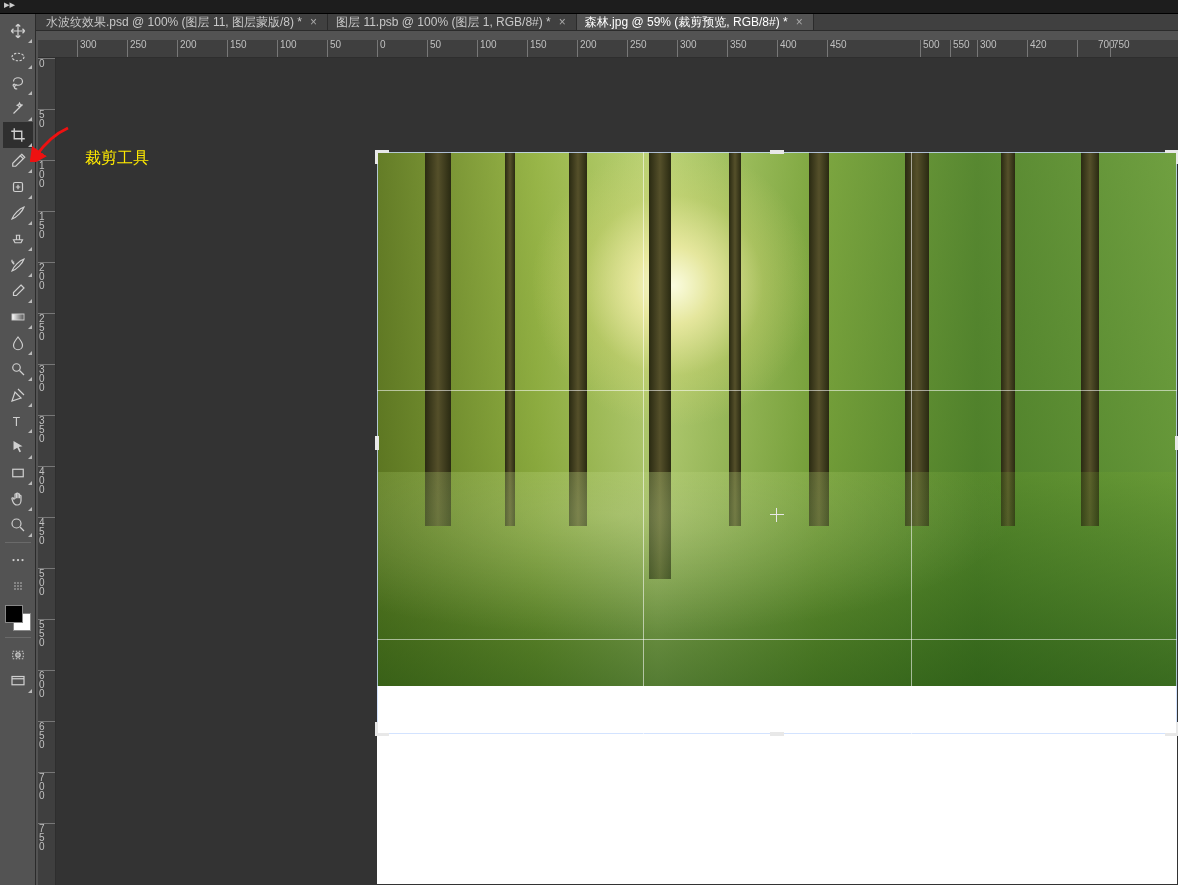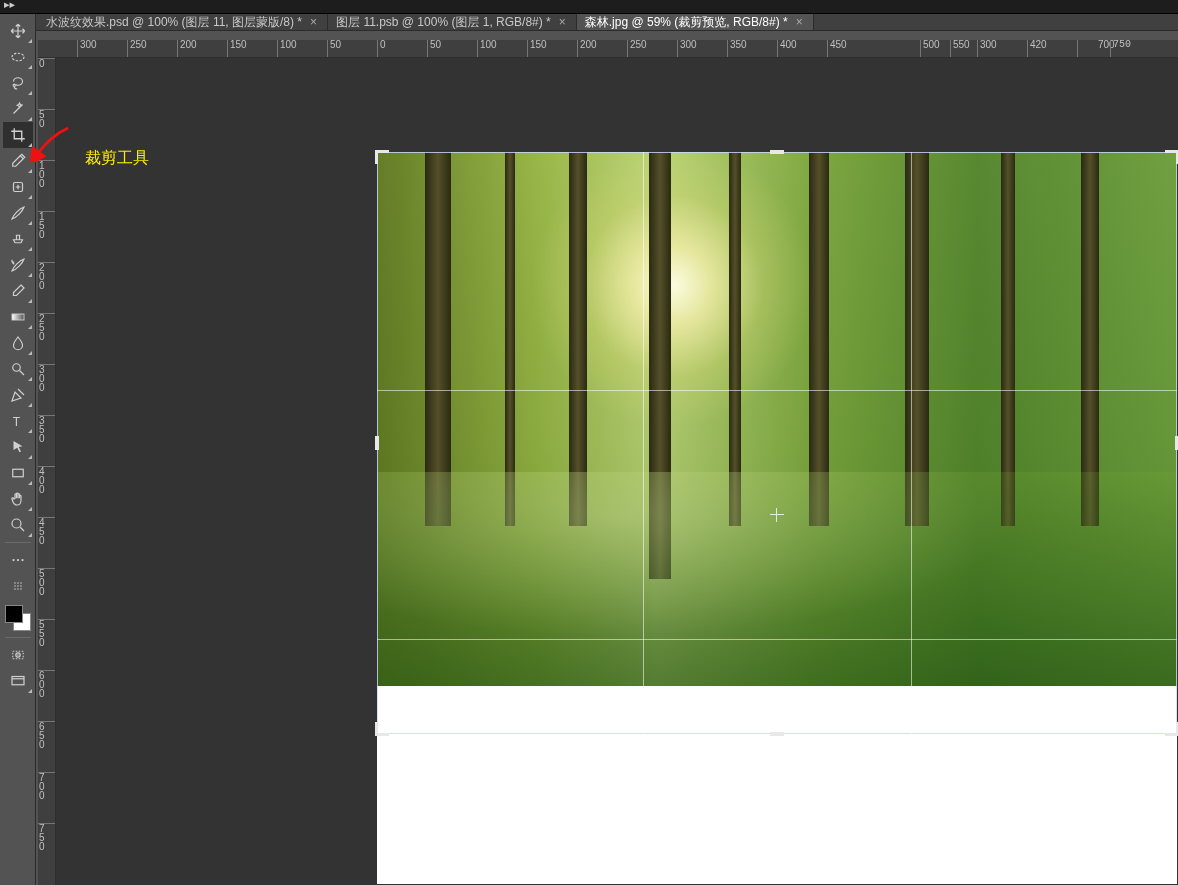--- a/index.html
+++ b/index.html
@@ -288,21 +288,21 @@
     <div class="tick" style="left: 589px;">250</div>
     <div class="tick" style="left: 639px;">300</div>
     <div class="tick" style="left: 689px;">350</div>
     <div class="tick" style="left: 739px;">400</div>
     <div class="tick" style="left: 789px;">450</div>
     <div class="tick" style="left: 882px;">500</div>
     <div class="tick" style="left: 912px;">550</div>
     <div class="tick" style="left: 939px;">300</div>
     <div class="tick" style="left: 989px;">420</div>
     <div class="tick" style="left: 1039px; padding-left: 20px;">700</div>
-    <div class="tick" style="left: 1072px; font-family: Liberation Mono, monospace;">750</div>
+    <div class="tick" style="left: 1072px;">750</div>
   </div>
 <div class="ruler-v" id="rulerV">
     <div class="tick" style="top: 0px;">0</div>
     <div class="tick" style="top: 51px;">5<br>0</div>
     <div class="tick" style="top: 102px;">1<br>0<br>0</div>
     <div class="tick" style="top: 153px;">1<br>5<br>0</div>
     <div class="tick" style="top: 204px;">2<br>0<br>0</div>
     <div class="tick" style="top: 255px;">2<br>5<br>0</div>
     <div class="tick" style="top: 306px;">3<br>0<br>0</div>
     <div class="tick" style="top: 357px;">3<br>5<br>0</div>

